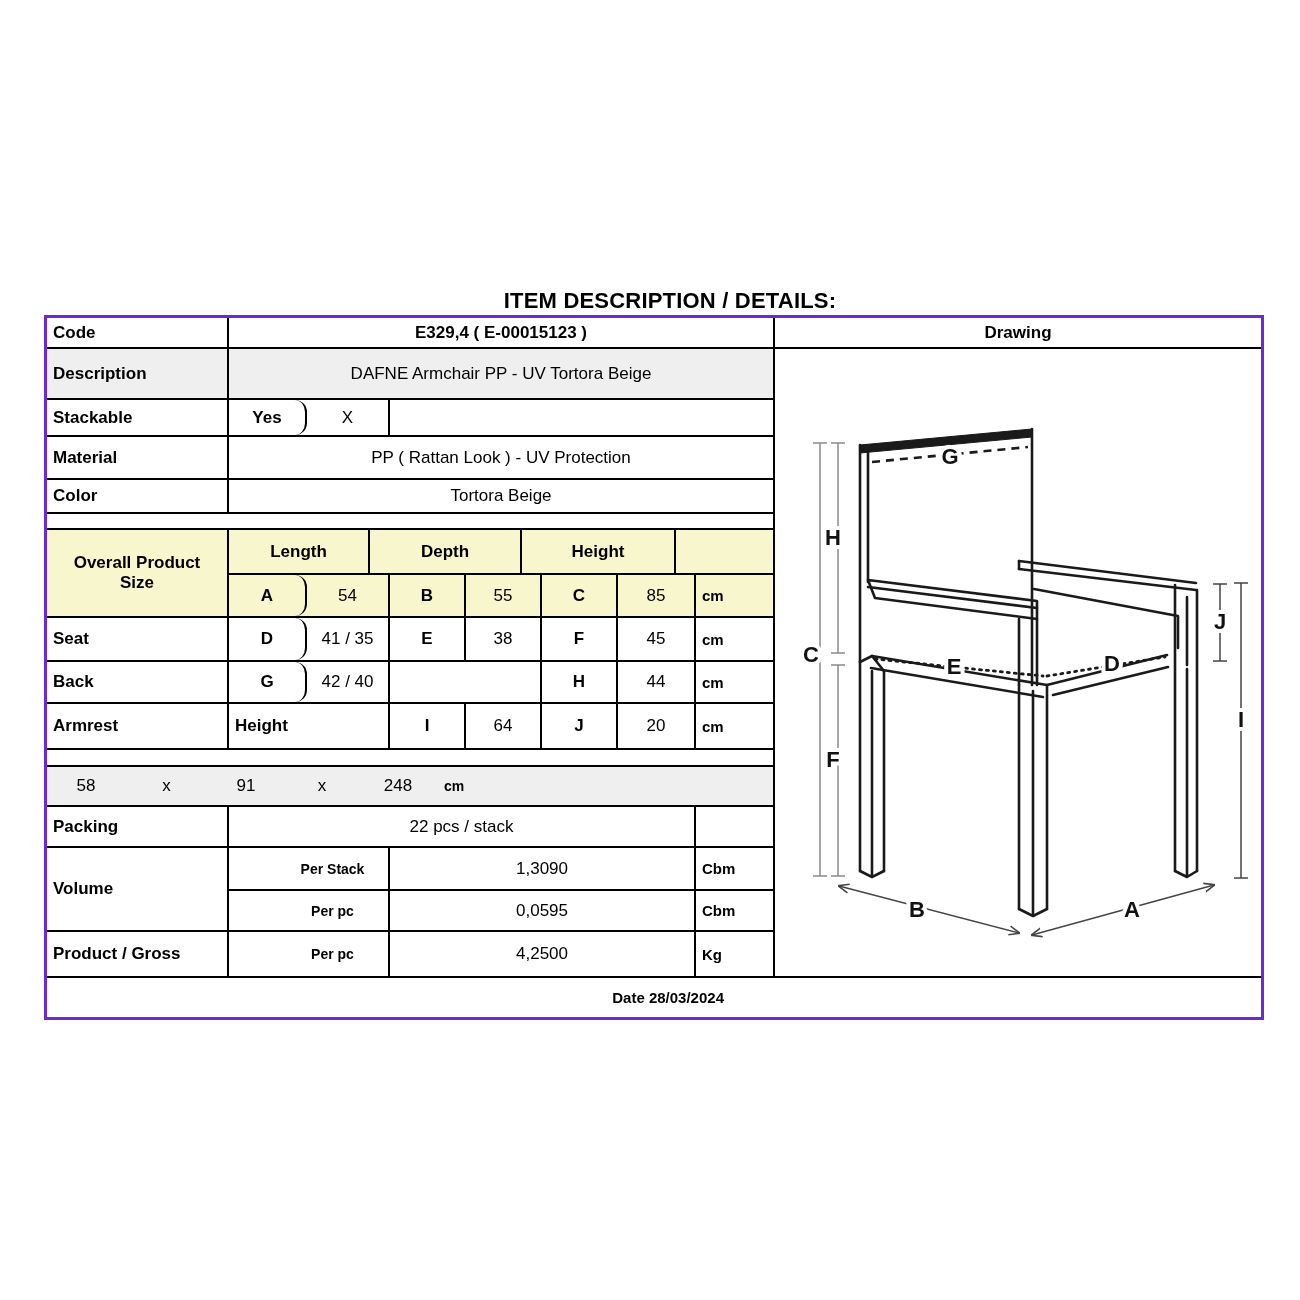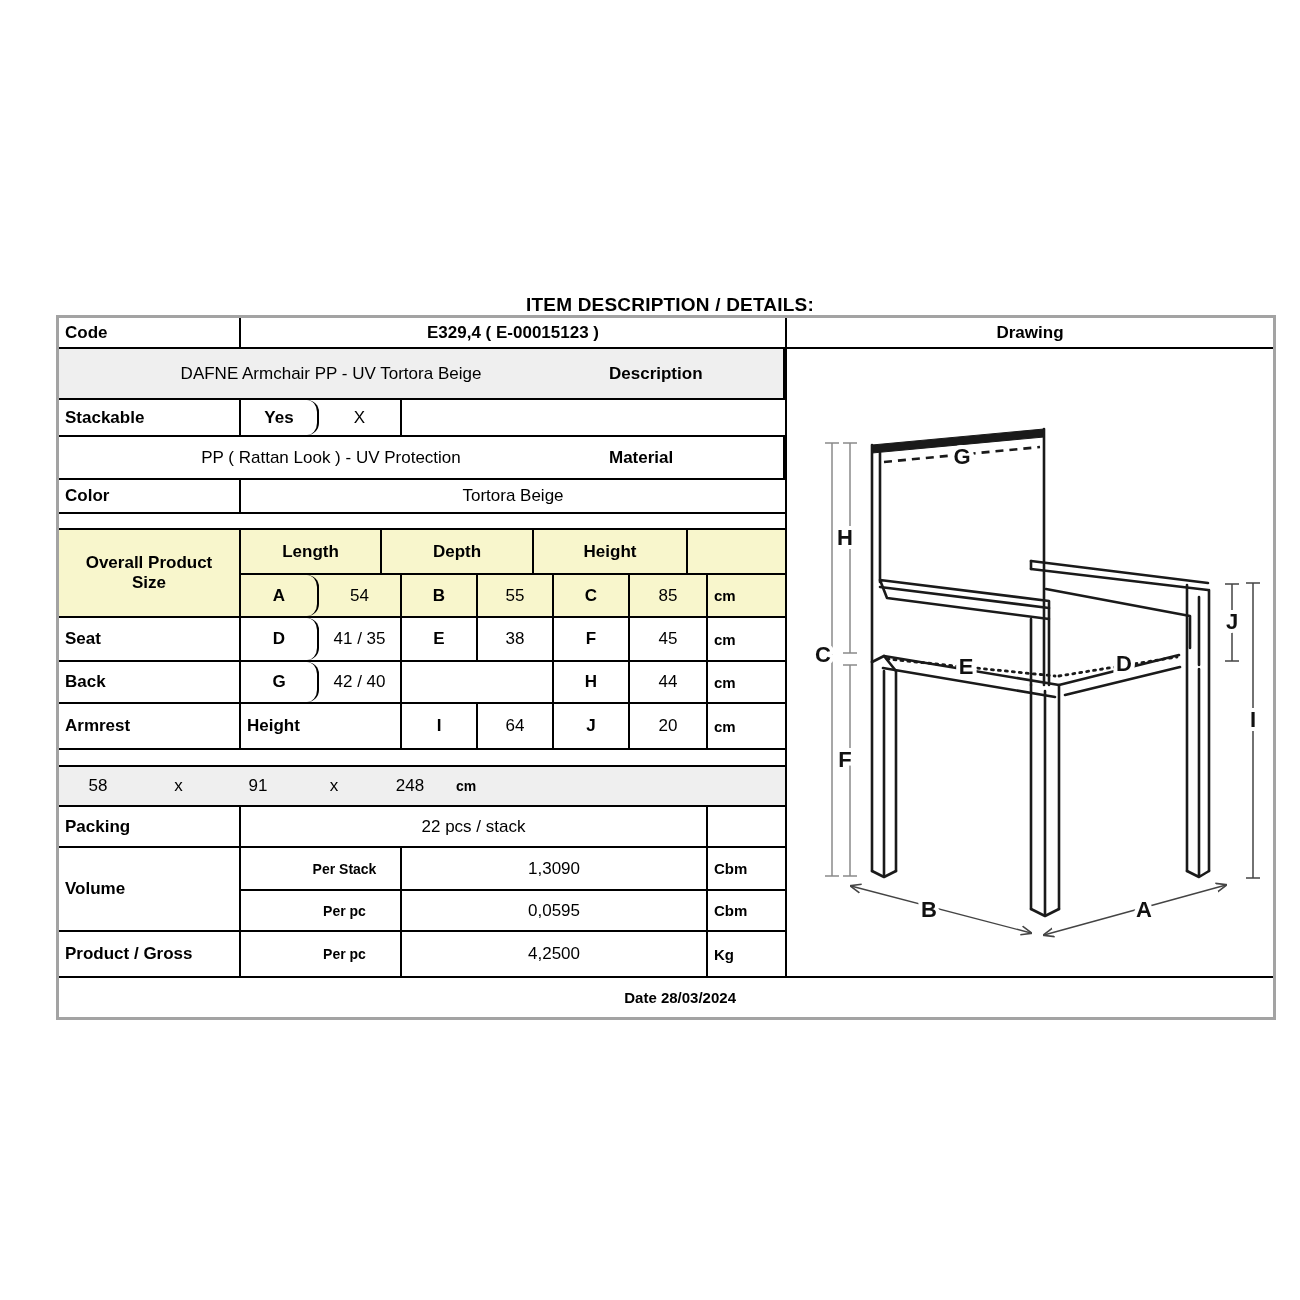--- a/index.html
+++ b/index.html
@@ -1,20 +1,20 @@
 <!DOCTYPE html>
 <html><head>
 <meta charset="utf-8">
 <style>
   html,body{margin:0;padding:0;background:#fff;}
   .page{position:relative;width:1300px;height:1300px;background:#ffffff;
         font-family:"Liberation Sans",sans-serif;color:#000;}
-  .title{position:absolute;left:60px;top:294px;width:1220px;text-align:center;
-         font-size:19px;font-weight:700;letter-spacing:.2px;}
-  .tbl{position:absolute;left:56px;top:315px;width:1220px;border:3px solid #a3a3a3;
+  .title{position:absolute;left:60px;top:288px;width:1220px;text-align:center;
+         font-size:22px;font-weight:700;letter-spacing:.2px;}
+  .tbl{position:absolute;left:44px;top:315px;width:1220px;border:3px solid #6d28d9;
        background:#fff;box-sizing:border-box;}
   .main{display:flex;}
   .left{width:728px;box-sizing:border-box;border-right:2px solid #000;}
   .right{flex:1;display:flex;flex-direction:column;}
   .row{display:flex;box-sizing:border-box;border-bottom:2px solid #000;}
   .row.noline{border-bottom:none;}
   .cell{display:flex;align-items:center;justify-content:center;box-sizing:border-box;
         font-size:17px;overflow:hidden;white-space:nowrap;}
   .br{border-right:2px solid #000;}
   .lab{width:182px;justify-content:flex-start;padding-left:6px;font-weight:700;}
@@ -50,34 +50,34 @@
     <div class="main">
 
       <div class="left">
 
         <div class="row" style="height:31px">
           <div class="cell lab br">Code</div>
           <div class="cell flex1 bold">E329,4 ( E-00015123 )</div>
         </div>
 
         <div class="row gray" style="height:51px">
+          <div class="cell lab br">Description</div>
           <div class="cell flex1">DAFNE Armchair PP - UV Tortora Beige</div>
-          <div class="cell lab br">Description</div>
         </div>
 
         <div class="row" style="height:37px">
           <div class="cell lab br">Stackable</div>
           <div class="cell c1 br bold">Yes</div>
           <div class="cell c2 br">X</div>
           <div class="cell flex1"></div>
         </div>
 
         <div class="row" style="height:43px">
+          <div class="cell lab br">Material</div>
           <div class="cell flex1">PP ( Rattan Look )  -  UV Protection</div>
-          <div class="cell lab br">Material</div>
         </div>
 
         <div class="row" style="height:34px">
           <div class="cell lab br">Color</div>
           <div class="cell flex1">Tortora Beige</div>
         </div>
 
         <div class="gap"></div>
 
         <div class="group">

